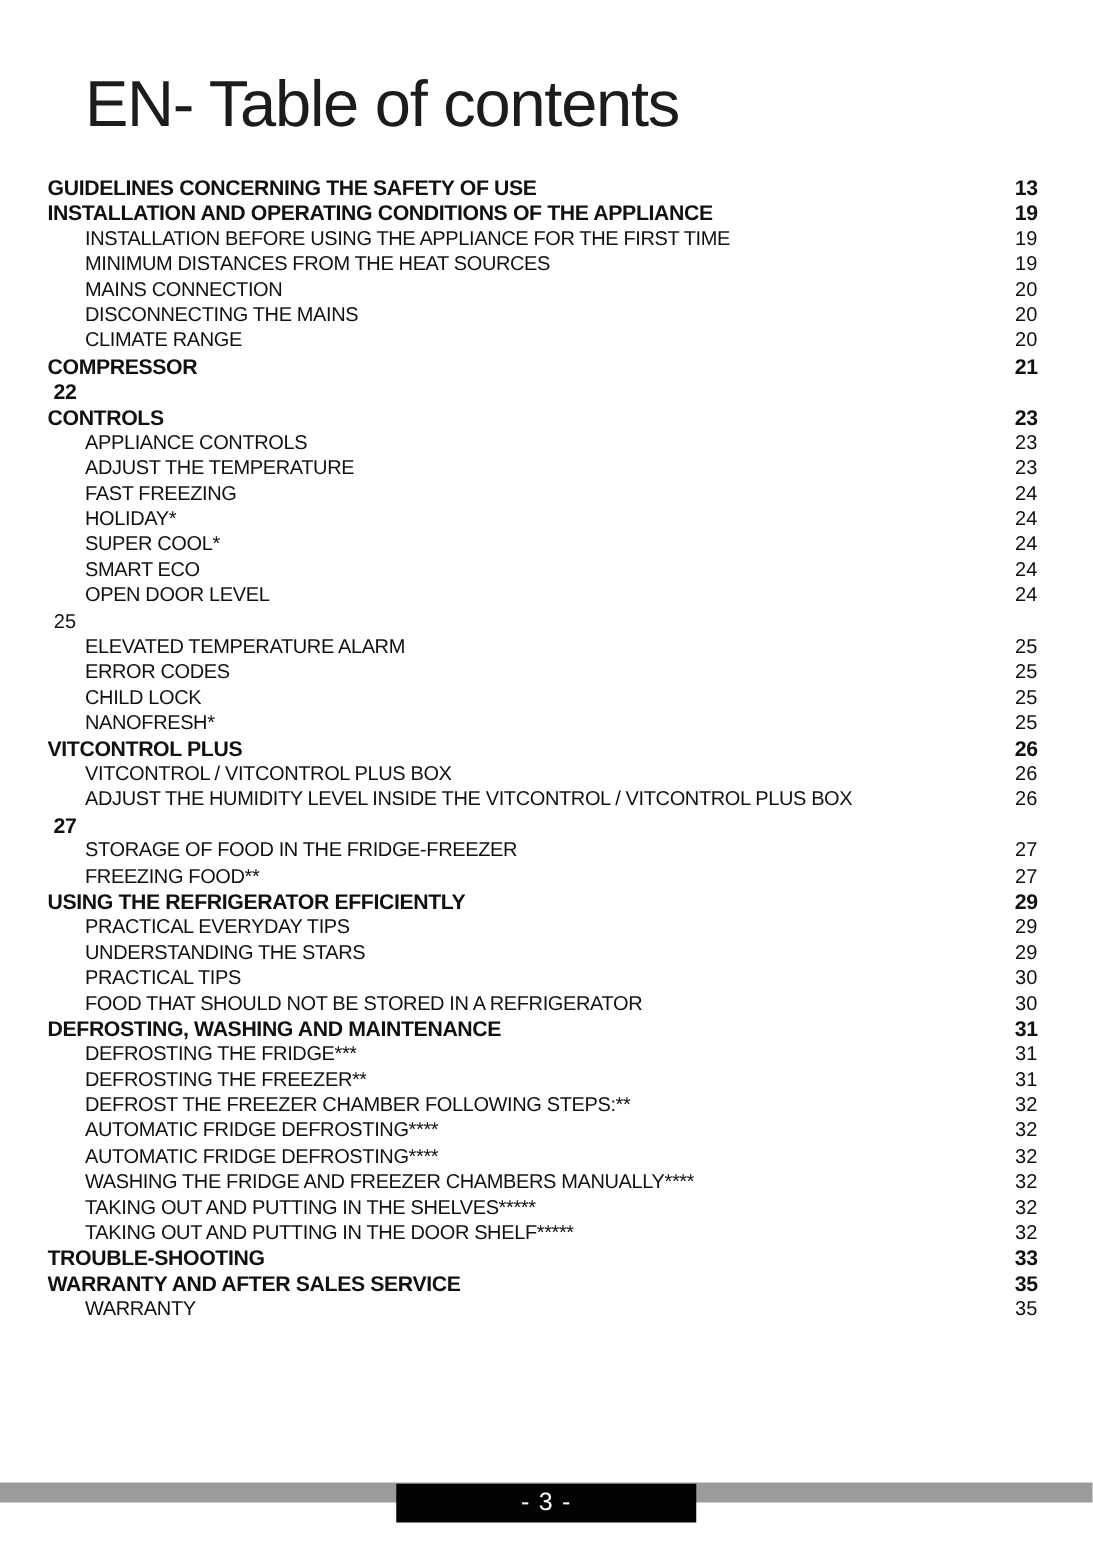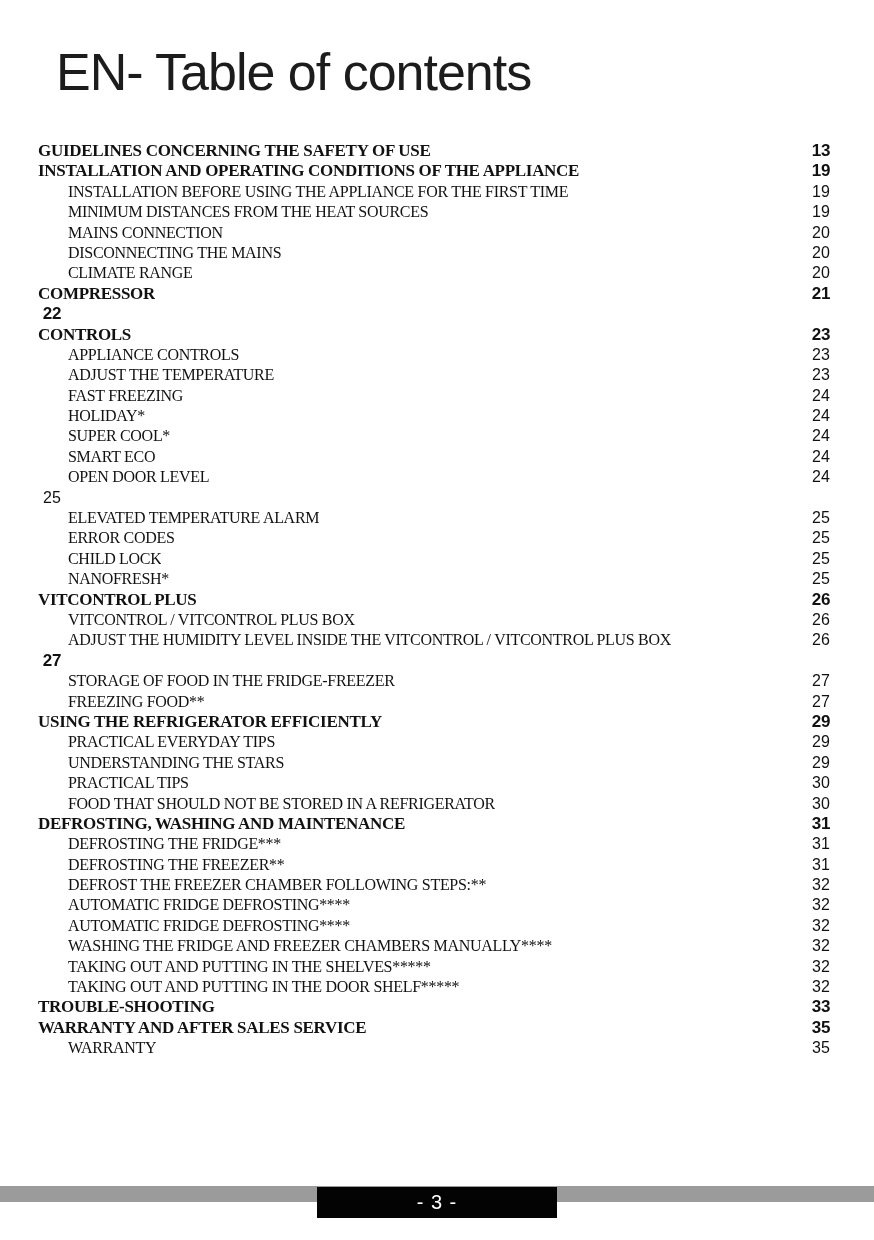--- a/index.html
+++ b/index.html
@@ -8,21 +8,21 @@
     background:#ffffff;
     font-family:"Liberation Sans","DejaVu Sans",sans-serif;
     color:#111111;
     overflow:hidden;
     position:relative;
   }
   .page{position:absolute;inset:0;background:#ffffff;}
   .title{
     position:absolute;
     left:56px;top:42px;
-    margin:0;
+    margin:12px;
     font-size:52px;
     font-weight:400;
     letter-spacing:-1px;
     color:#1c1c1c;
     white-space:nowrap;
   }
   .toc{
     position:absolute;
     left:38px;
     right:39px;
@@ -32,21 +32,20 @@
     display:flex;
     justify-content:space-between;
     align-items:baseline;
     height:20.4px;
     line-height:20.4px;
     white-space:nowrap;
   }
   .row .label{
     overflow:hidden;
     letter-spacing:-0.3px;
-    font-family:Liberation Serif, serif;
   }
   .row .page-num{
     flex:0 0 auto;
     text-align:center;
     min-width:28px;
   }
   .row.section{
     font-weight:700;
     font-size:17px;
     letter-spacing:-0.2px;

